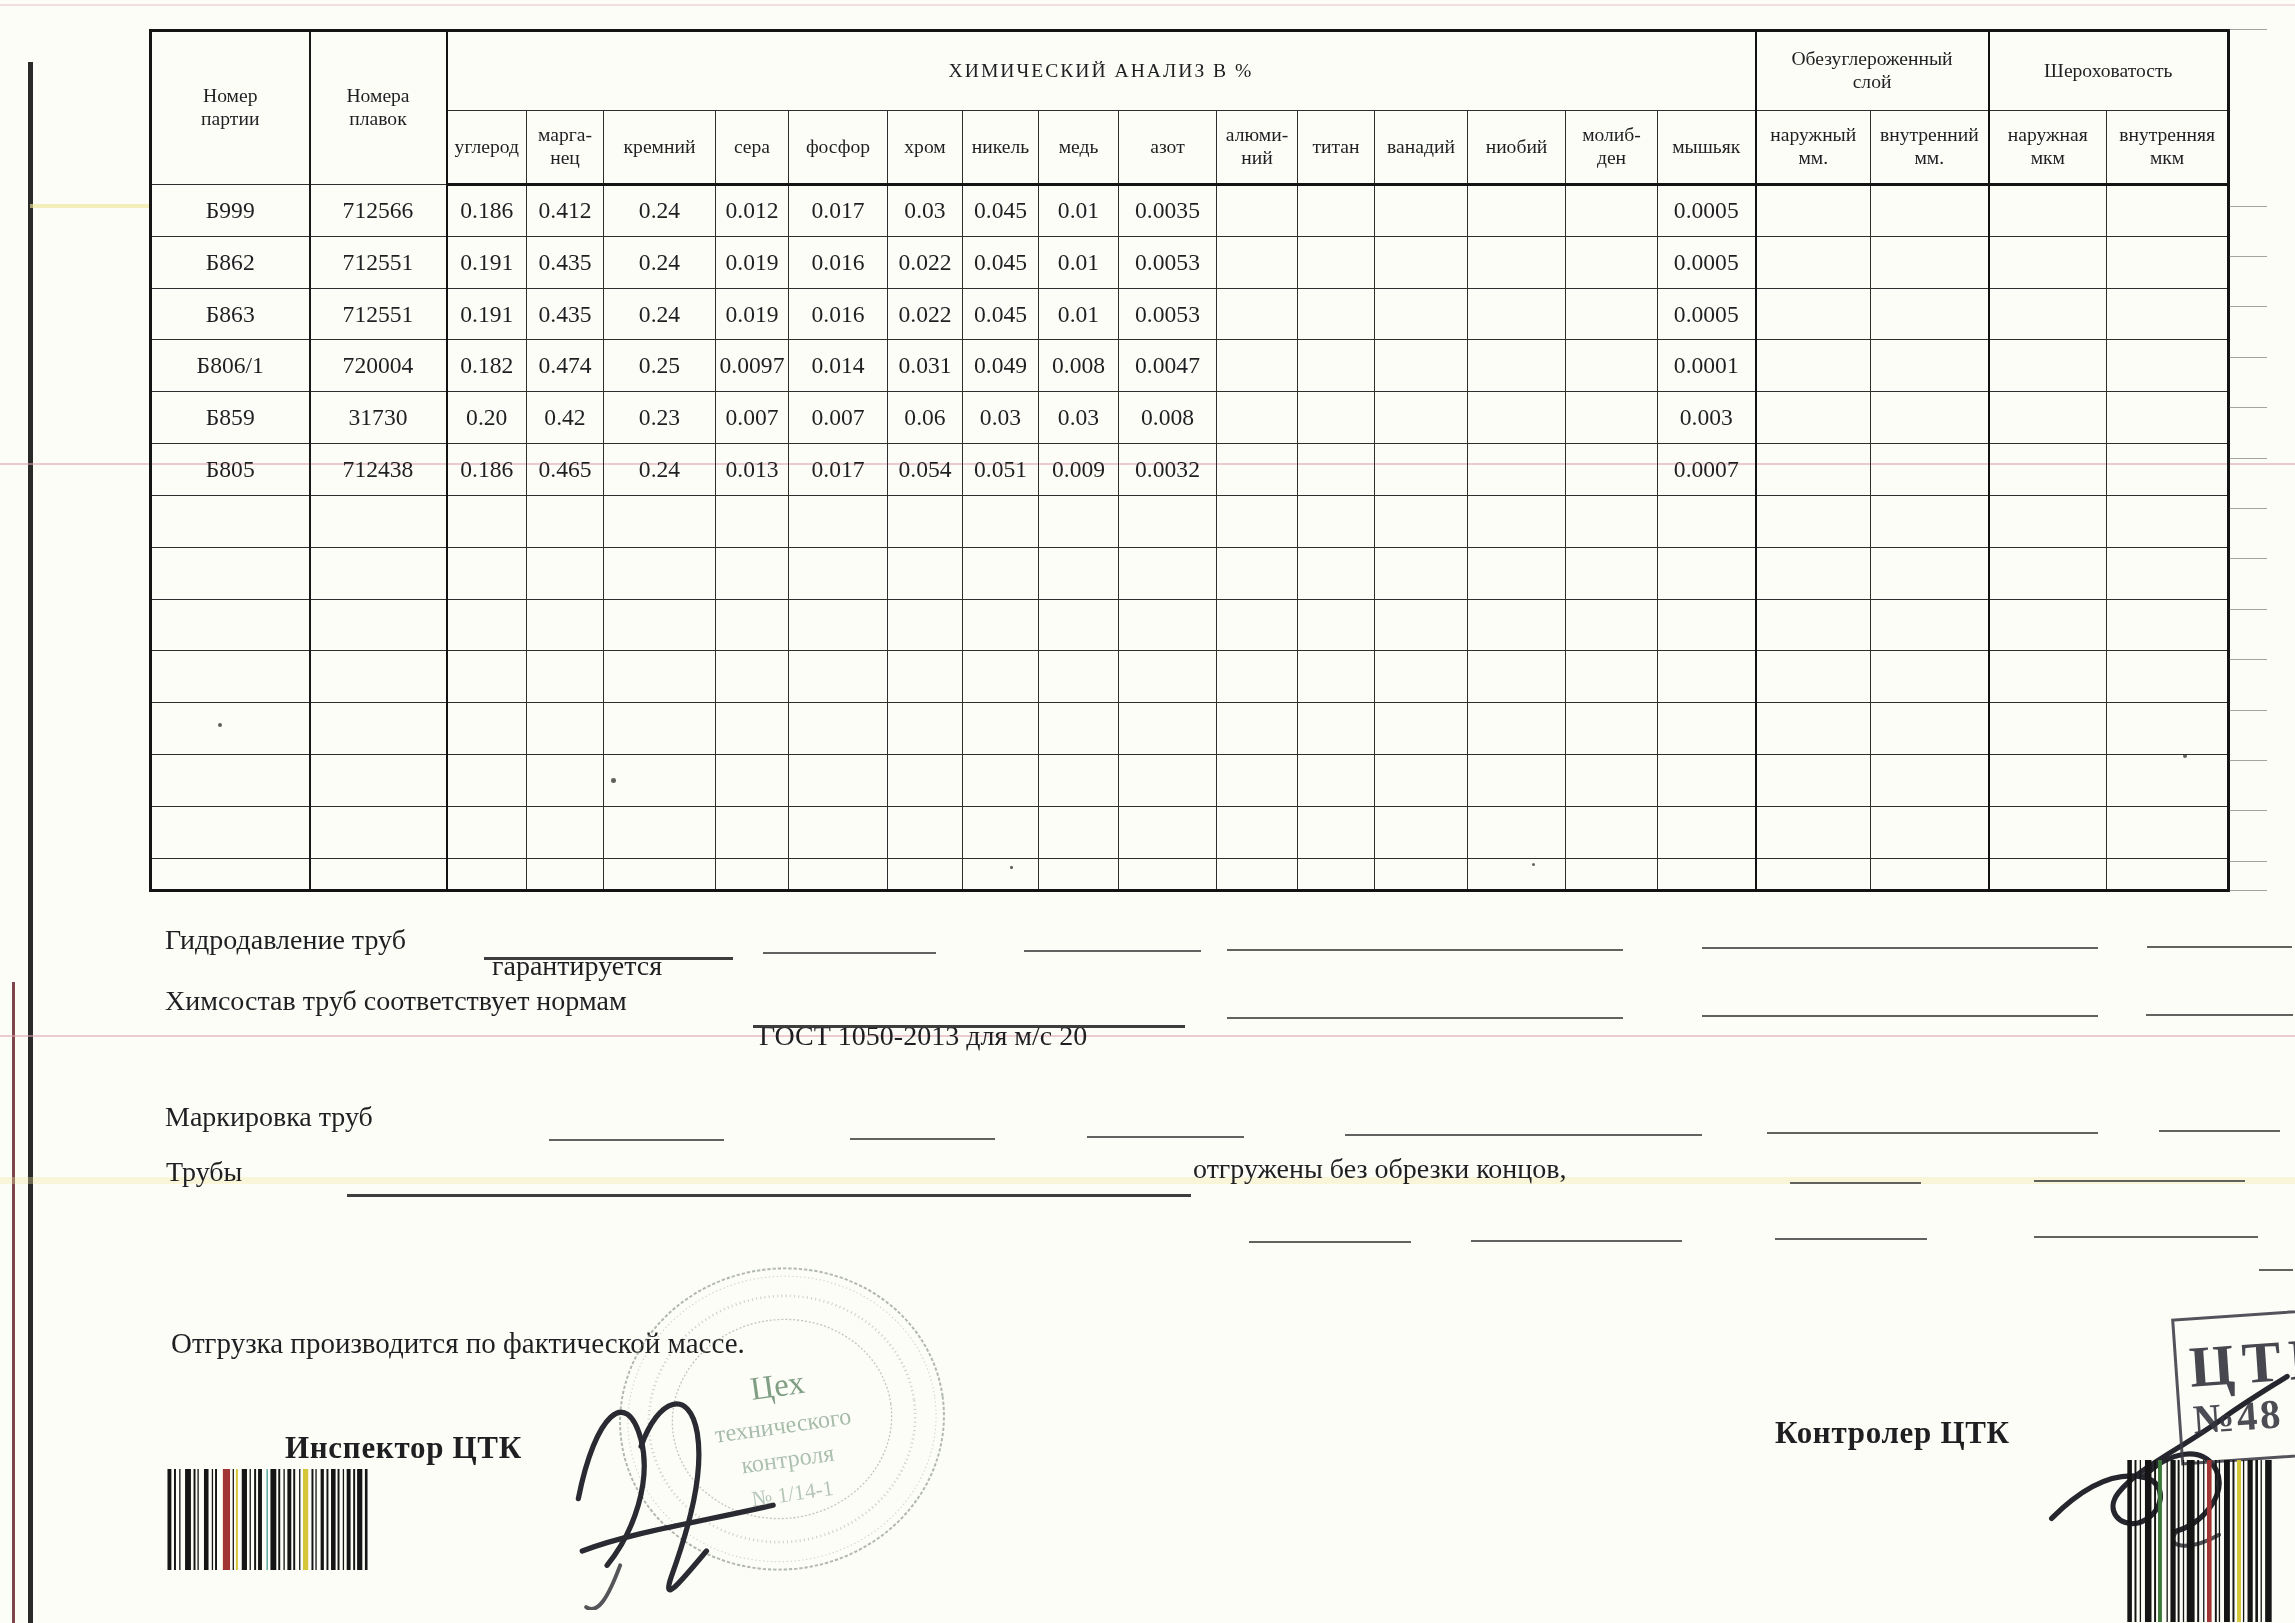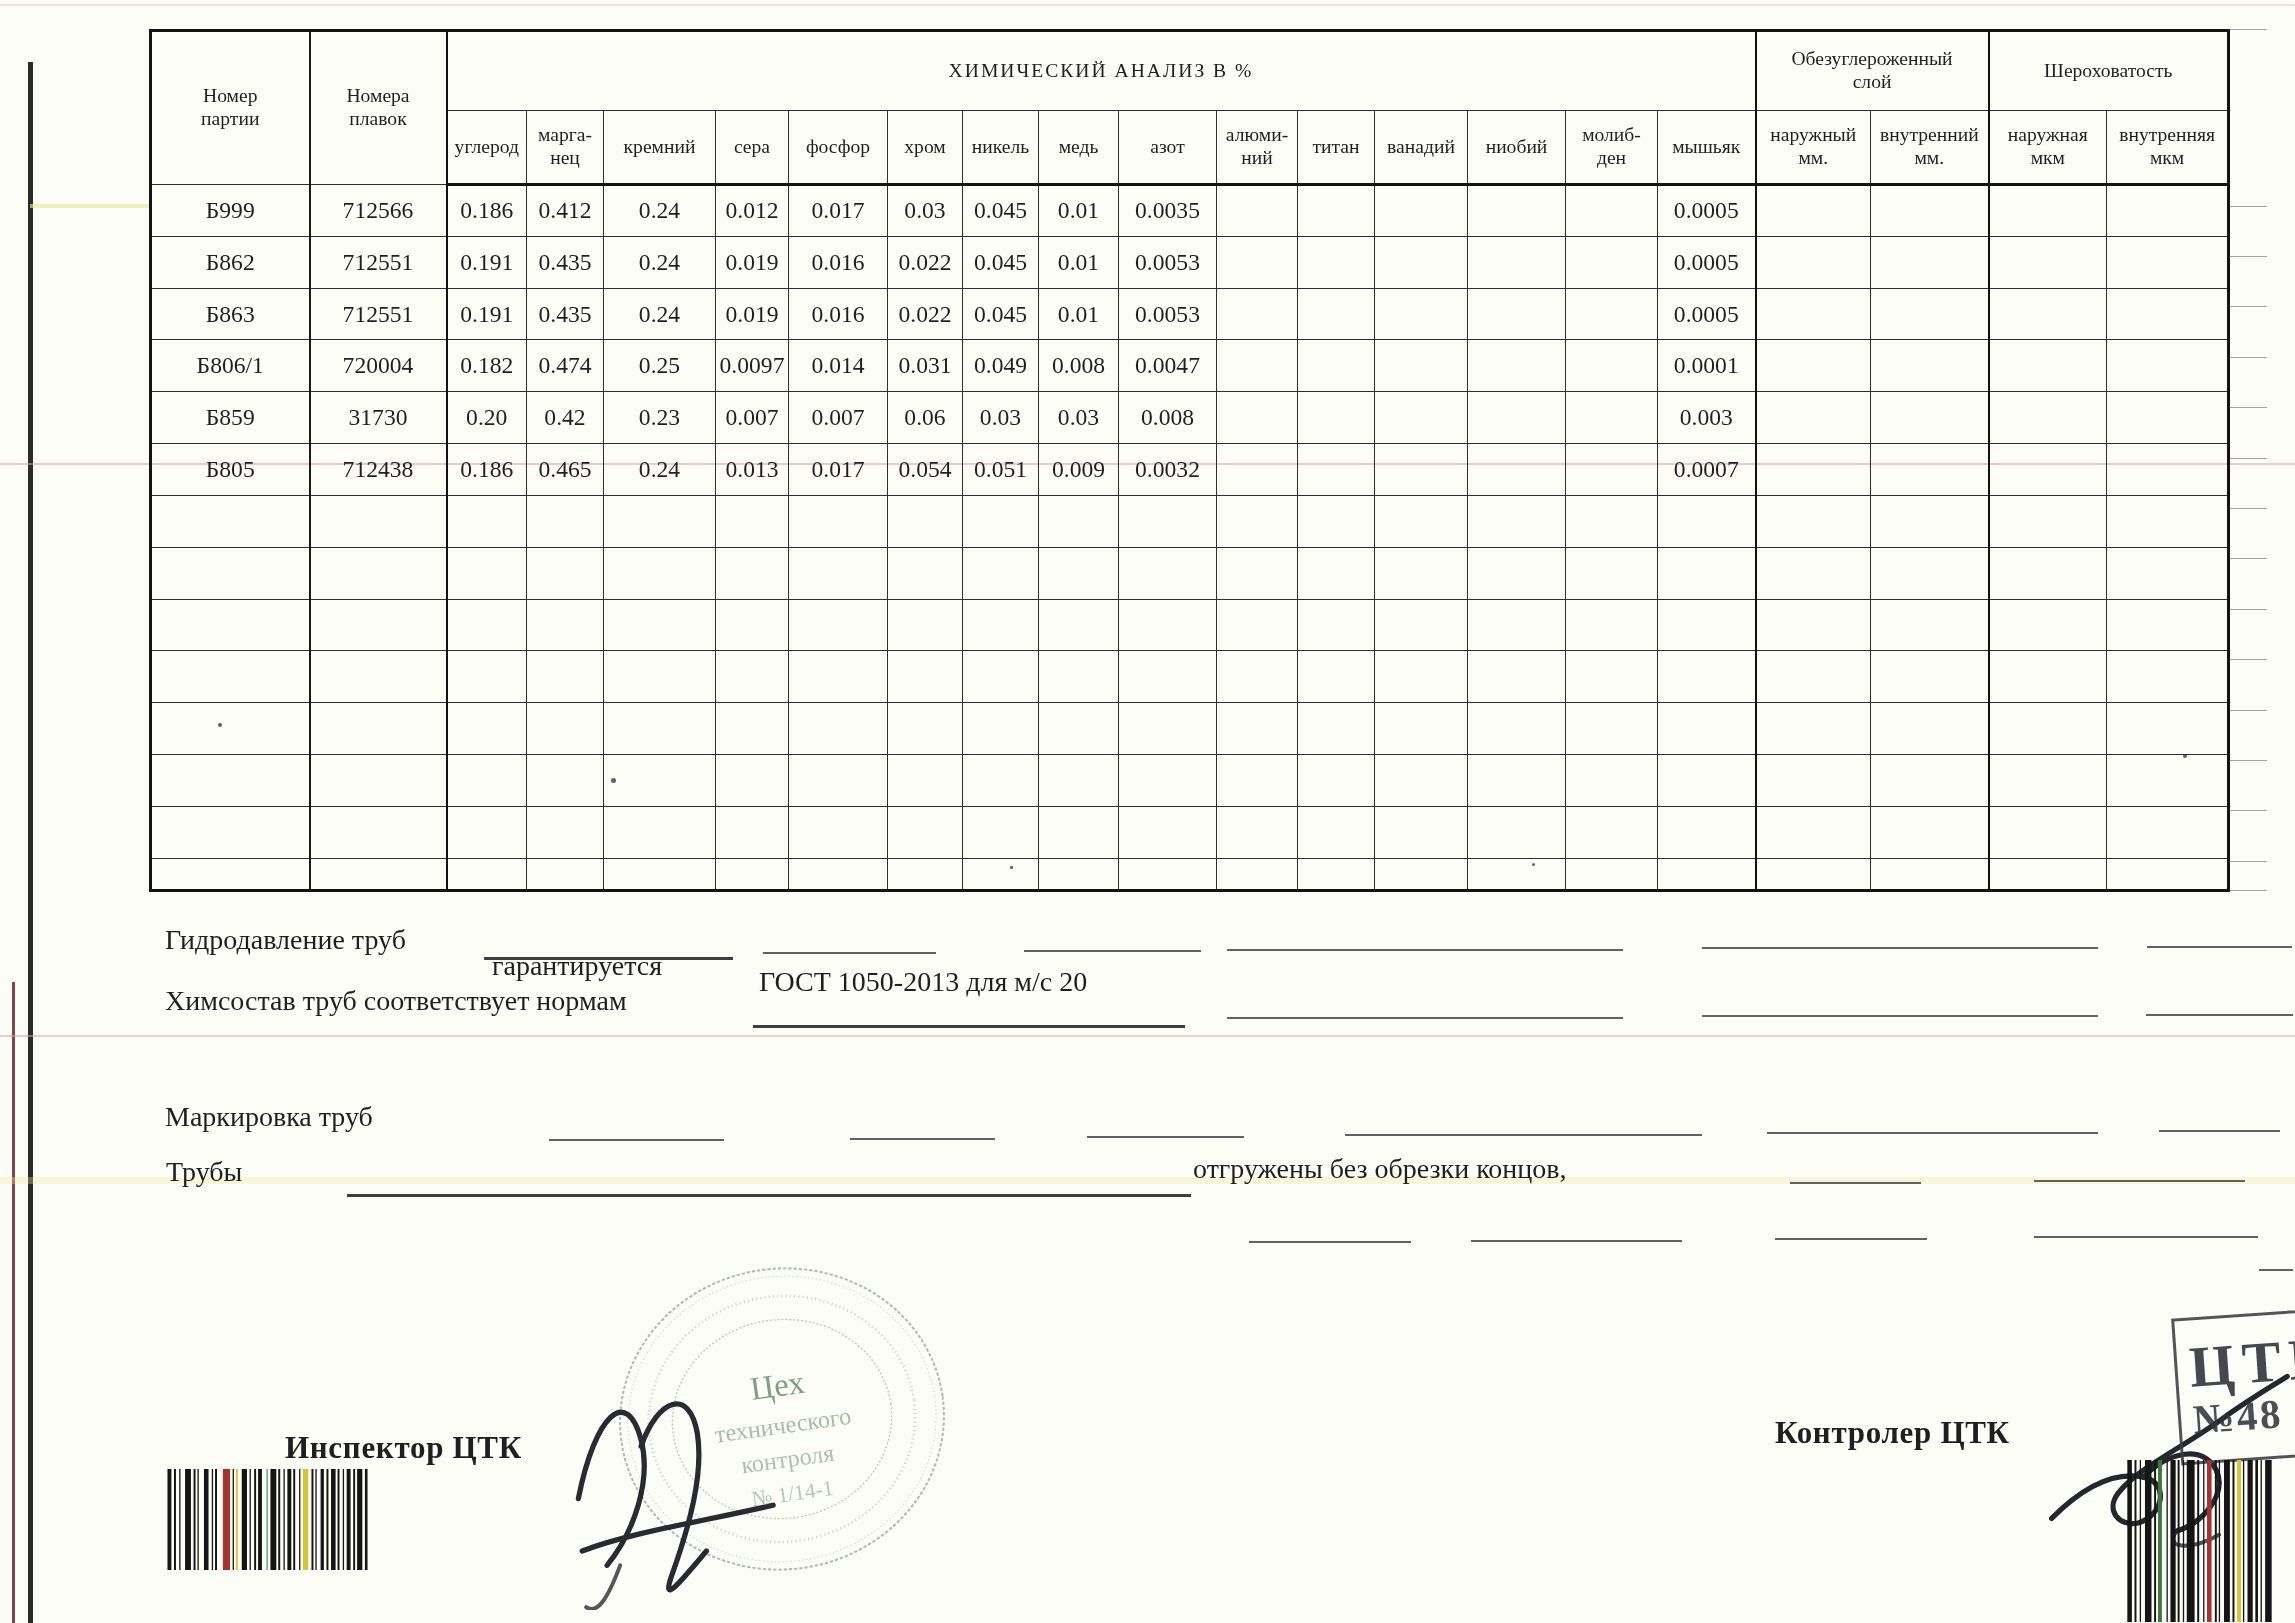--- a/index.html
+++ b/index.html
@@ -487,21 +487,21 @@
   <div class="note" style="left:165px;top:924px;">Гидродавление труб</div>
   <div class="note" style="left:492px;top:922px;margin-top:28px;">гарантируется</div>
   <div class="rule heavy" style="left:484px;top:957px;width:249px;"></div>
   <div class="rule" style="left:763px;top:952px;width:173px;"></div>
   <div class="rule" style="left:1024px;top:950px;width:177px;"></div>
   <div class="rule" style="left:1227px;top:949px;width:396px;"></div>
   <div class="rule" style="left:1702px;top:947px;width:396px;"></div>
   <div class="rule" style="left:2147px;top:946px;width:145px;"></div>
 
   <div class="note" style="left:165px;top:985px;">Химсостав труб соответствует нормам</div>
-  <div class="note" style="left:759px;top:966px;">ГОСТ 1050-2013 для м/с 20</div>
+  <div class="note" style="left:759px;top:1020px;">ГОСТ 1050-2013 для м/с 20</div>
   <div class="rule heavy" style="left:753px;top:1025px;width:432px;"></div>
   <div class="rule" style="left:1227px;top:1017px;width:396px;"></div>
   <div class="rule" style="left:1702px;top:1015px;width:396px;"></div>
   <div class="rule" style="left:2146px;top:1014px;width:147px;"></div>
 
   <div class="note" style="left:165px;top:1101px;">Маркировка труб</div>
   <div class="rule" style="left:549px;top:1139px;width:175px;"></div>
   <div class="rule" style="left:850px;top:1138px;width:145px;"></div>
   <div class="rule" style="left:1087px;top:1136px;width:157px;"></div>
   <div class="rule" style="left:1345px;top:1134px;width:357px;"></div>
@@ -513,20 +513,21 @@
   <div class="note" style="left:1193px;top:1153px;">отгружены без обрезки концов,</div>
   <div class="rule" style="left:1790px;top:1182px;width:131px;"></div>
   <div class="rule" style="left:2034px;top:1180px;width:211px;"></div>
 
   <div class="rule" style="left:1249px;top:1241px;width:162px;"></div>
   <div class="rule" style="left:1471px;top:1240px;width:211px;"></div>
   <div class="rule" style="left:1775px;top:1238px;width:152px;"></div>
   <div class="rule" style="left:2034px;top:1236px;width:224px;"></div>
   <div class="rule" style="left:2259px;top:1269px;width:34px;"></div>
 
+  <div class="note big" style="left:171px;top:1327px;">Отгрузка производится по фактической массе.</div>
 
   <div class="sig-label" style="left:285px;top:1430px;">Инспектор ЦТК</div>
   <div class="sig-label" style="left:1775px;top:1415px;">Контролер ЦТК</div>
 
   <svg class="round-stamp" width="340" height="314" viewBox="0 0 520 480">
     <g transform="rotate(-8 260 240)" stroke="var(--stamp-ink)" fill="none">
       <ellipse cx="260" cy="240" rx="248" ry="230" stroke-width="3" stroke-dasharray="5 3" opacity="0.75"></ellipse>
       <ellipse cx="260" cy="240" rx="236" ry="218" stroke-width="1.5" stroke-dasharray="2 4" opacity="0.5"></ellipse>
       <ellipse cx="260" cy="240" rx="204" ry="188" stroke-width="4" stroke-dasharray="1.5 5" opacity="0.5"></ellipse>
       <ellipse cx="260" cy="240" rx="168" ry="152" stroke-width="2" stroke-dasharray="3 3" opacity="0.6"></ellipse>

